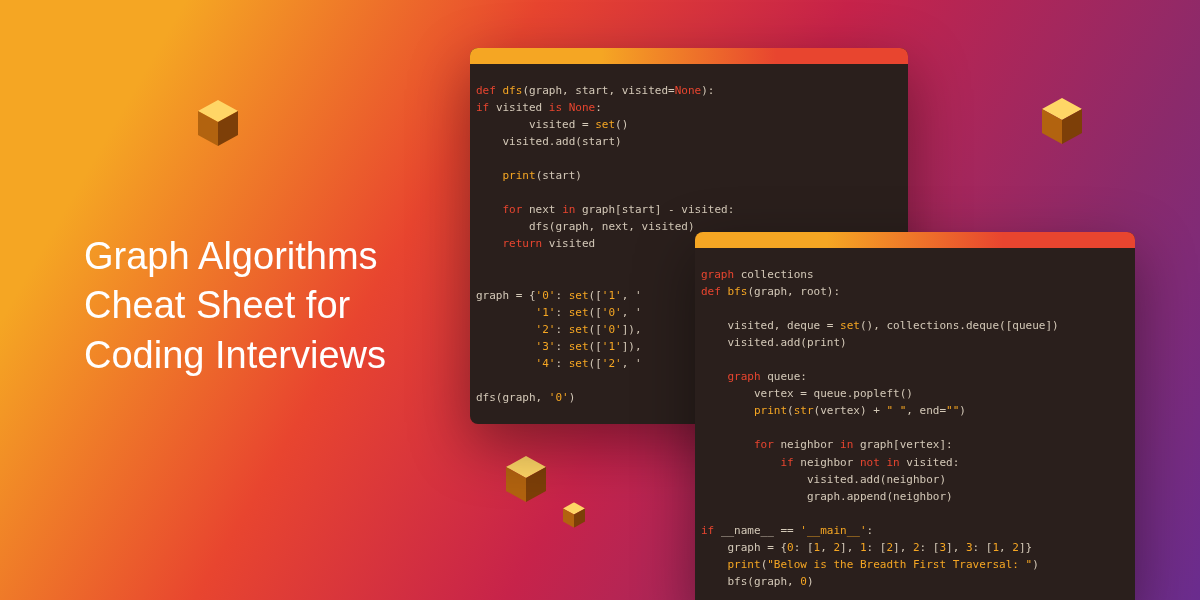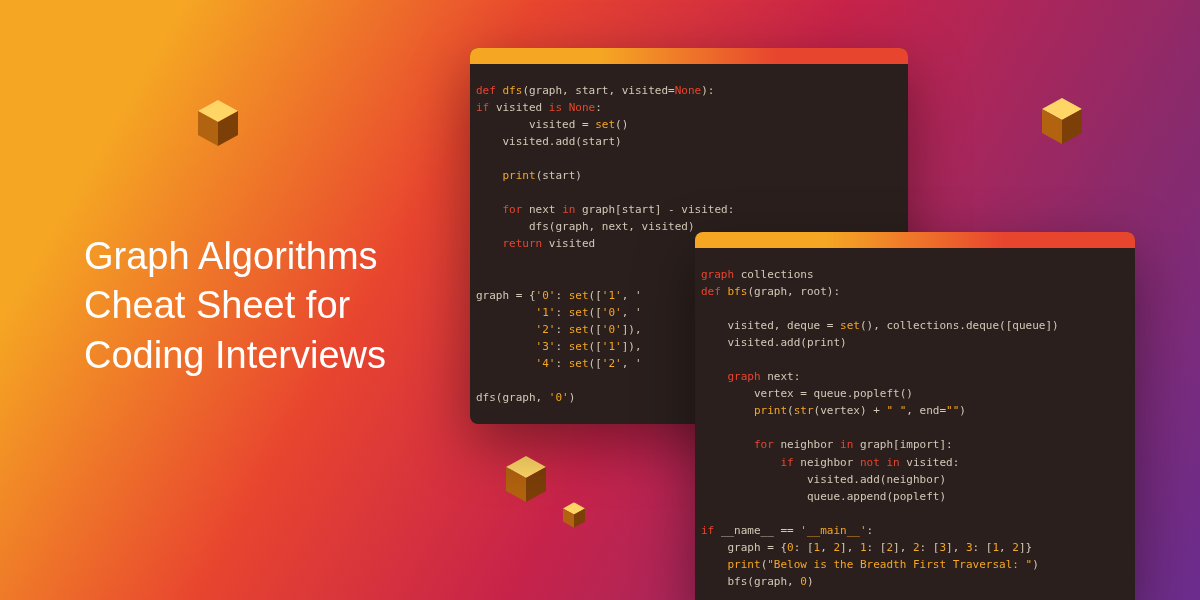--- a/index.html
+++ b/index.html
@@ -84,28 +84,28 @@
 </div>
 
 <div class="code-window w2">
   <div class="window-bar"></div>
   <div class="code-body"><span class="kw">graph </span><span>collections</span>
 <span class="kw">def </span><span class="fn">bfs</span><span>(graph, root):</span>
 <span></span>
 <span>    visited, deque = </span><span class="fn">set</span><span>(), collections.deque([queue])</span>
 <span>    visited.add(print)</span>
 <span></span>
-<span>    </span><span class="kw">graph </span><span>next:</span>
+<span>    </span><span class="kw">graph </span><span>queue:</span>
 <span>        vertex = queue.popleft()</span>
 <span>        </span><span class="fn">print</span><span>(</span><span class="fn">str</span><span>(vertex) + </span><span class="str">" "</span><span>, end=</span><span class="str">""</span><span>)</span>
 <span></span>
-<span>        </span><span class="kw">for </span><span>neighbor </span><span class="kw">in </span><span>graph[import]:</span>
+<span>        </span><span class="kw">for </span><span>neighbor </span><span class="kw">in </span><span>graph[vertex]:</span>
 <span>            </span><span class="kw">if </span><span>neighbor </span><span class="kw">not in </span><span>visited:</span>
 <span>                visited.add(neighbor)</span>
-<span>                queue.append(popleft)</span>
+<span>                graph.append(neighbor)</span>
 <span></span>
 <span class="kw">if </span><span>__name__ == </span><span class="str">'__main__'</span><span>:</span>
 <span>    graph = {</span><span class="num">0</span><span>: [</span><span class="num">1</span><span>, </span><span class="num">2</span><span>], </span><span class="num">1</span><span>: [</span><span class="num">2</span><span>], </span><span class="num">2</span><span>: [</span><span class="num">3</span><span>], </span><span class="num">3</span><span>: [</span><span class="num">1</span><span>, </span><span class="num">2</span><span>]}</span>
 <span>    </span><span class="fn">print</span><span>(</span><span class="str">"Below is the Breadth First Traversal: "</span><span>)</span>
 <span>    bfs(graph, </span><span class="num">0</span><span>)</span></div>
 </div>
 
 <div class="cube-iso c1">
   <svg width="40" height="46" viewBox="0 0 40 46">
     <polygon points="20,0 40,11 20,22 0,11" fill="#ffd666"></polygon>

